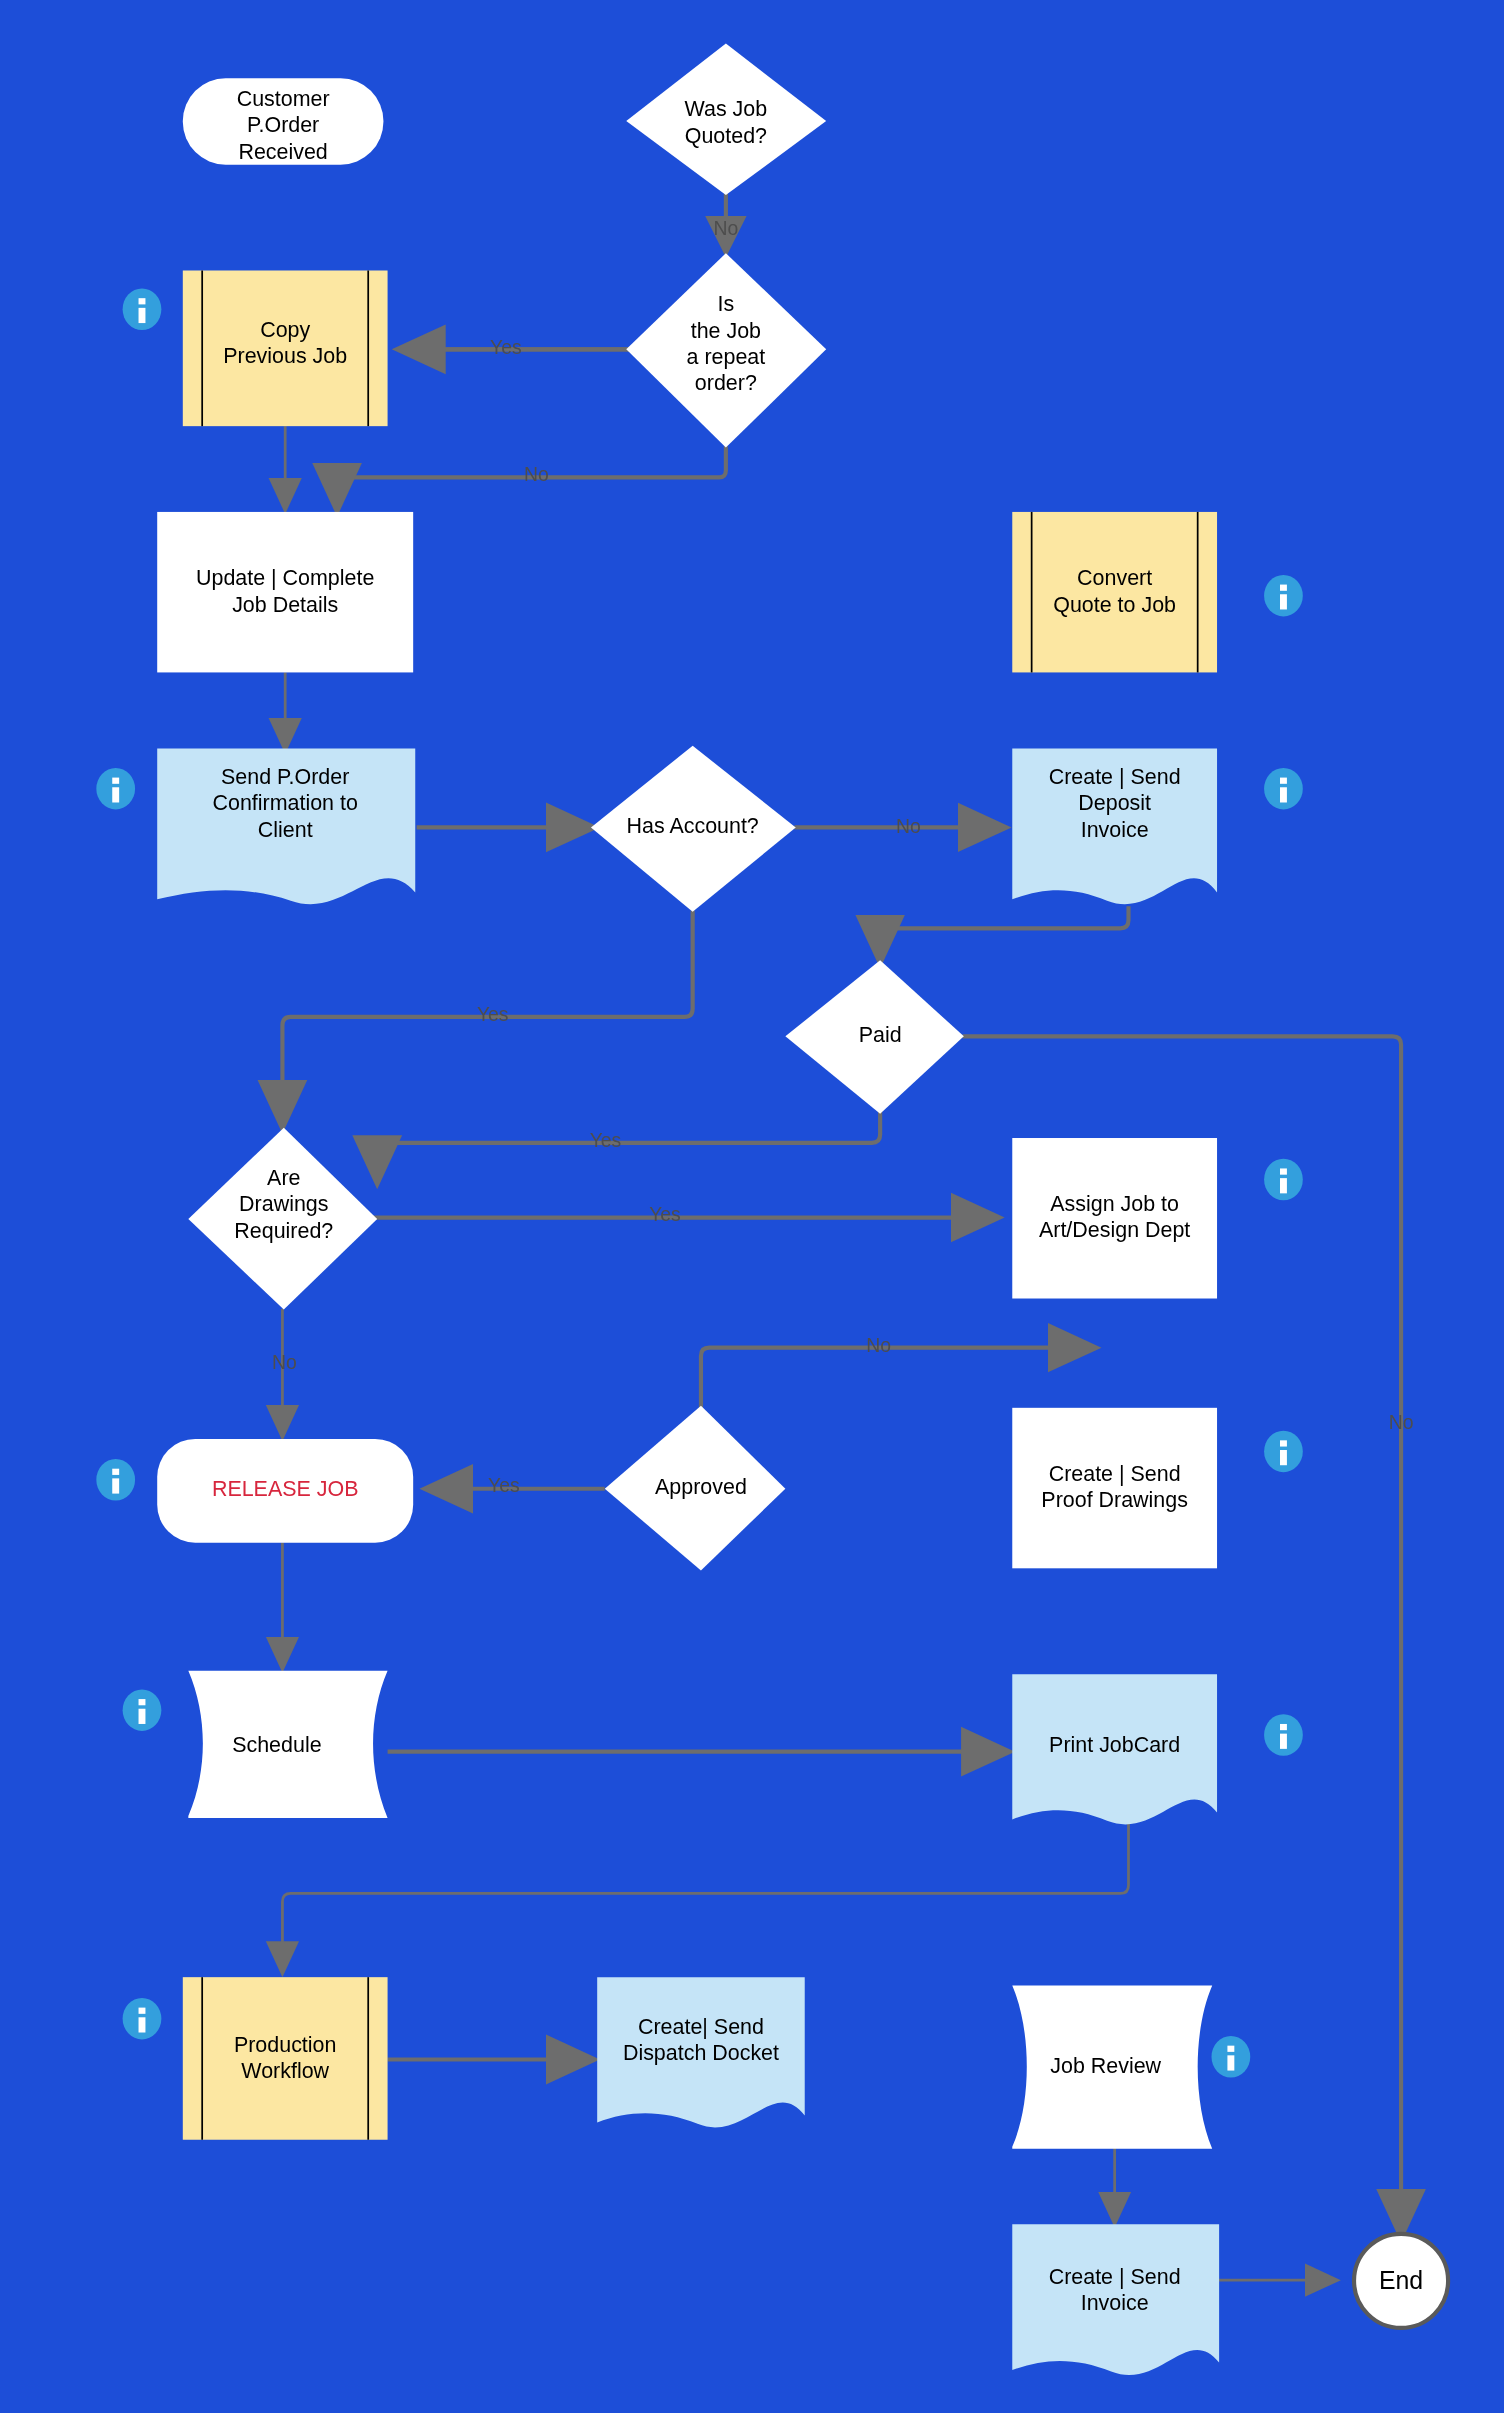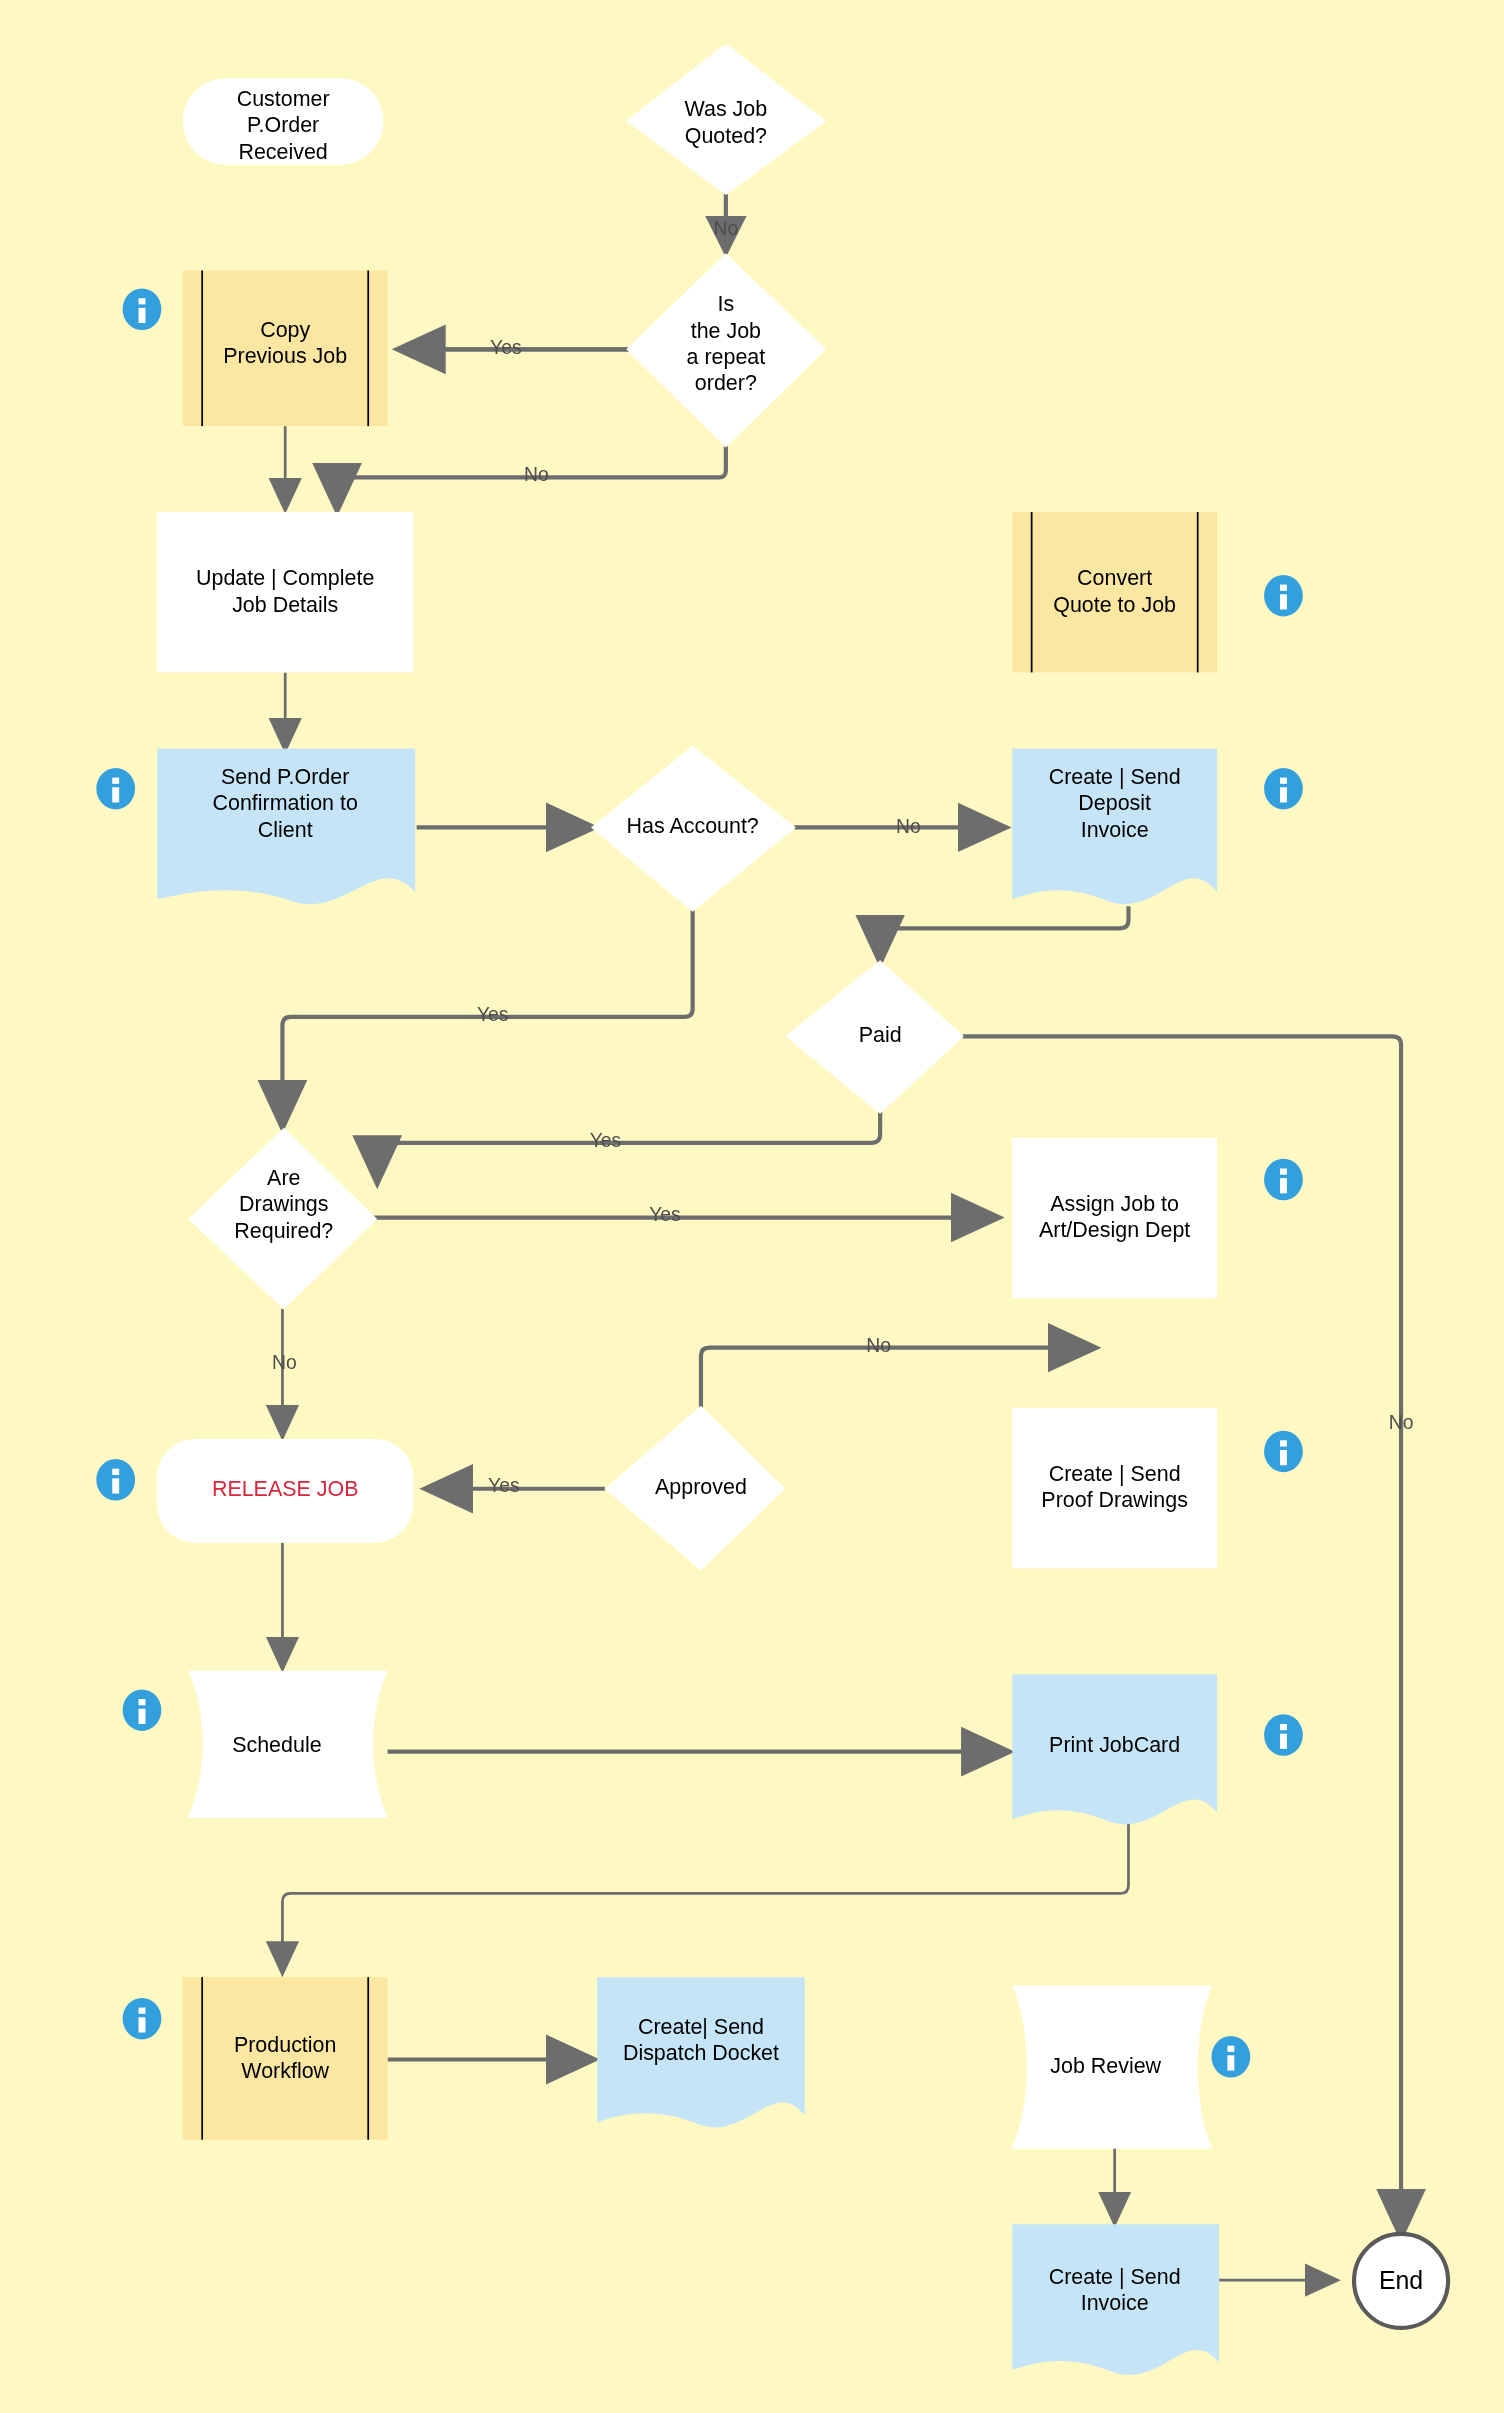--- a/index.html
+++ b/index.html
@@ -1,20 +1,20 @@
 <!DOCTYPE html>
 <html style="font-size:11px"><head>
 <meta charset="utf-8">
 <style>
   html,body{margin:0;padding:0;background:#000;}
   #stage{
     position:relative;
     width:1505px;
     height:2413px;
-    background:#fef9c3;
+    background:#1d4ed8;
     font-family:"Liberation Sans", sans-serif;
     overflow:hidden;
   }
   svg.layer{position:absolute;left:0;top:0;width:1505px;height:2413px;}
   .nodetext{
     font-family:"Liberation Sans", sans-serif;
     fill:#000000;
     font-size:31px;
     text-anchor:middle;
     dominant-baseline:middle;

